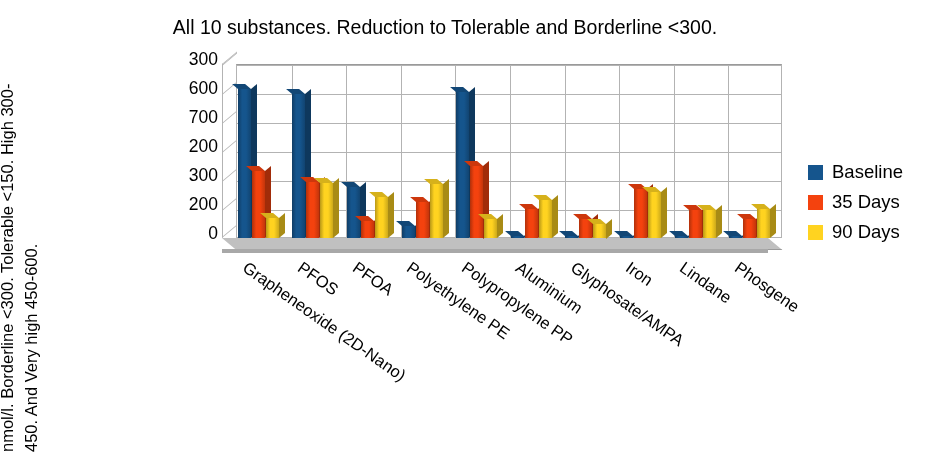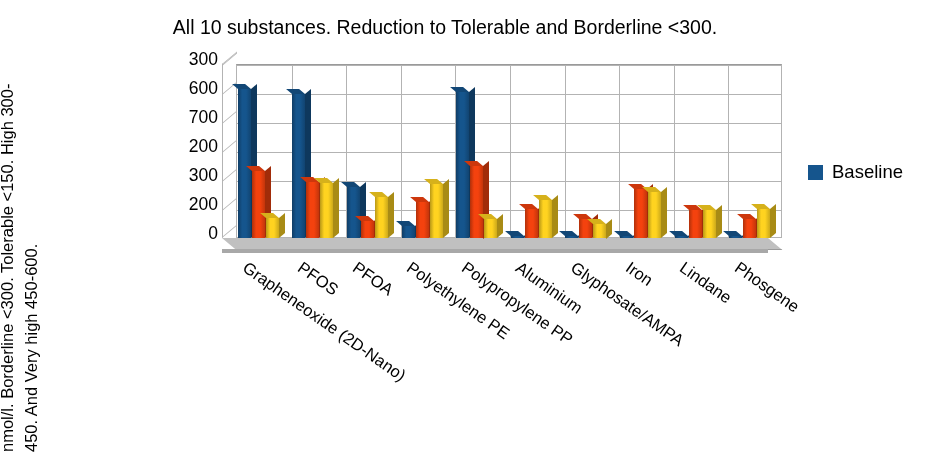--- a/index.html
+++ b/index.html
@@ -414,13 +414,21 @@
     <div class="xlabel" style="left: 632.5px; top: 258px;">Iron</div>
     <div class="xlabel" style="left: 687.1px; top: 258px;">Lindane</div>
     <div class="xlabel" style="left: 741.7px; top: 258px;">Phosgene</div>
   </div>
 
 <div id="legend">
     <div class="legend-row">
       <div class="legend-swatch" style="background: rgb(21, 85, 141);"></div>
       <div class="legend-label">Baseline</div>
     </div>
+    <div class="legend-row">
+      <div class="legend-swatch" style="background: rgb(244, 66, 14);"></div>
+      <div class="legend-label">35 Days</div>
+    </div>
+    <div class="legend-row">
+      <div class="legend-swatch" style="background: rgb(255, 211, 32);"></div>
+      <div class="legend-label">90 Days</div>
+    </div>
   </div>
 
 </body></html>

